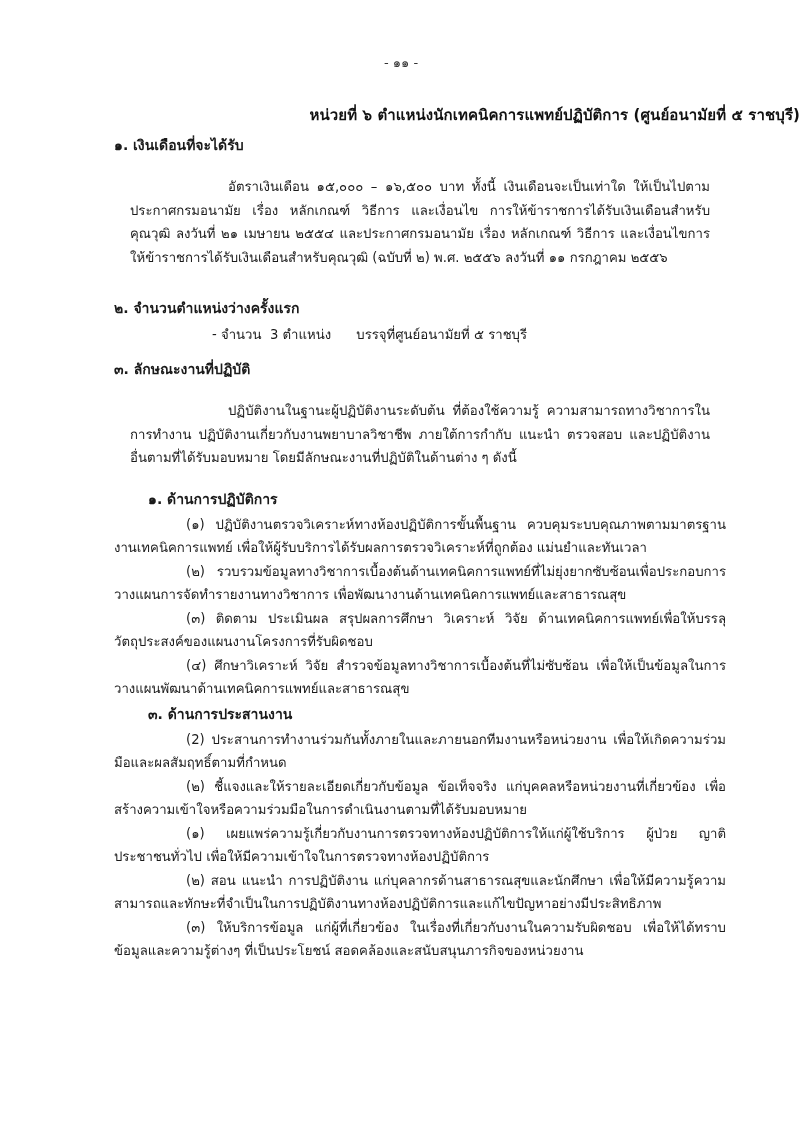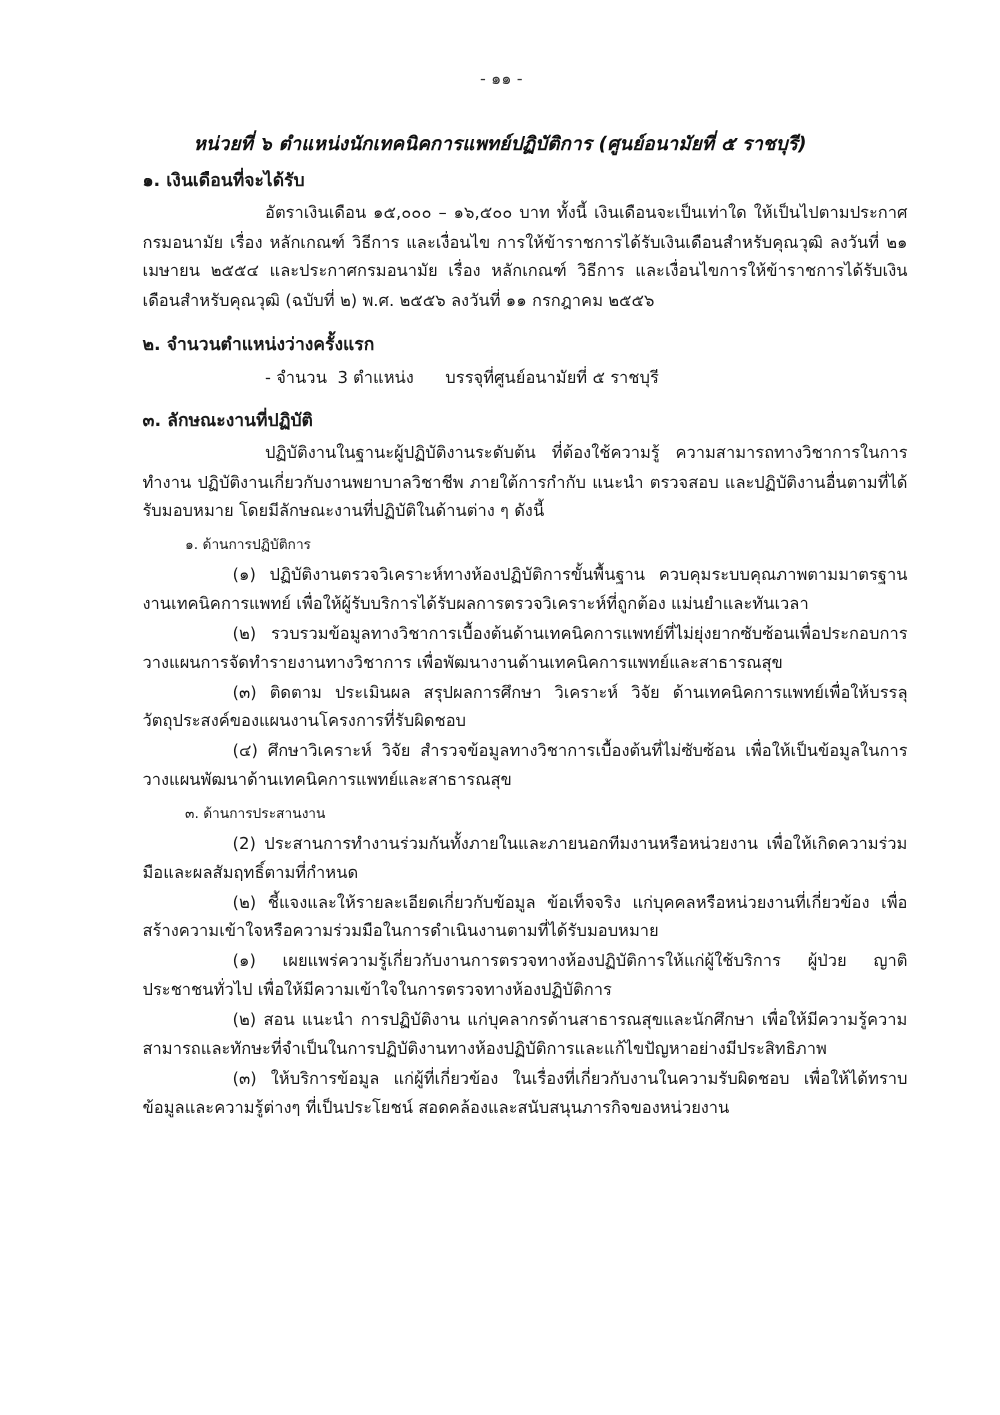--- a/index.html
+++ b/index.html
@@ -29,51 +29,50 @@
       width: 800px;
       text-align: center;
       font-size: 13px;
       color: #333;
     }
     .doc-title {
       position: absolute;
       top: 103px;
       left: 0;
       width: 800px;
-      text-align: center;
+      text-align: right;
       font-size: 15px;
       font-weight: bold;
       color: #111;
       letter-spacing: 0.1px;
-      font-style: italic;
     }
     .content {
       position: absolute;
       left: 114px;
       top: 132px;
       width: 612px;
       font-size: 13.2px;
       line-height: 23.5px;
     }
     .sec-heading {
       font-weight: bold;
       font-size: 14px;
       margin: 0;
       height: 27px;
       line-height: 27px;
     }
     .sub-heading {
-      font-weight: normal;
-      font-size: 11px;
+      font-weight: bold;
+      font-size: 14px;
       padding-left: 34px;
       height: 27px;
       line-height: 27px;
     }
     .para {
-      margin: 0;
+      margin: 16px;
       text-indent: 98px;
       text-align: justify;
       text-align-last: left;
     }
     .item {
       margin: 0;
       text-indent: 72px;
       text-align: justify;
       text-align-last: left;
     }

